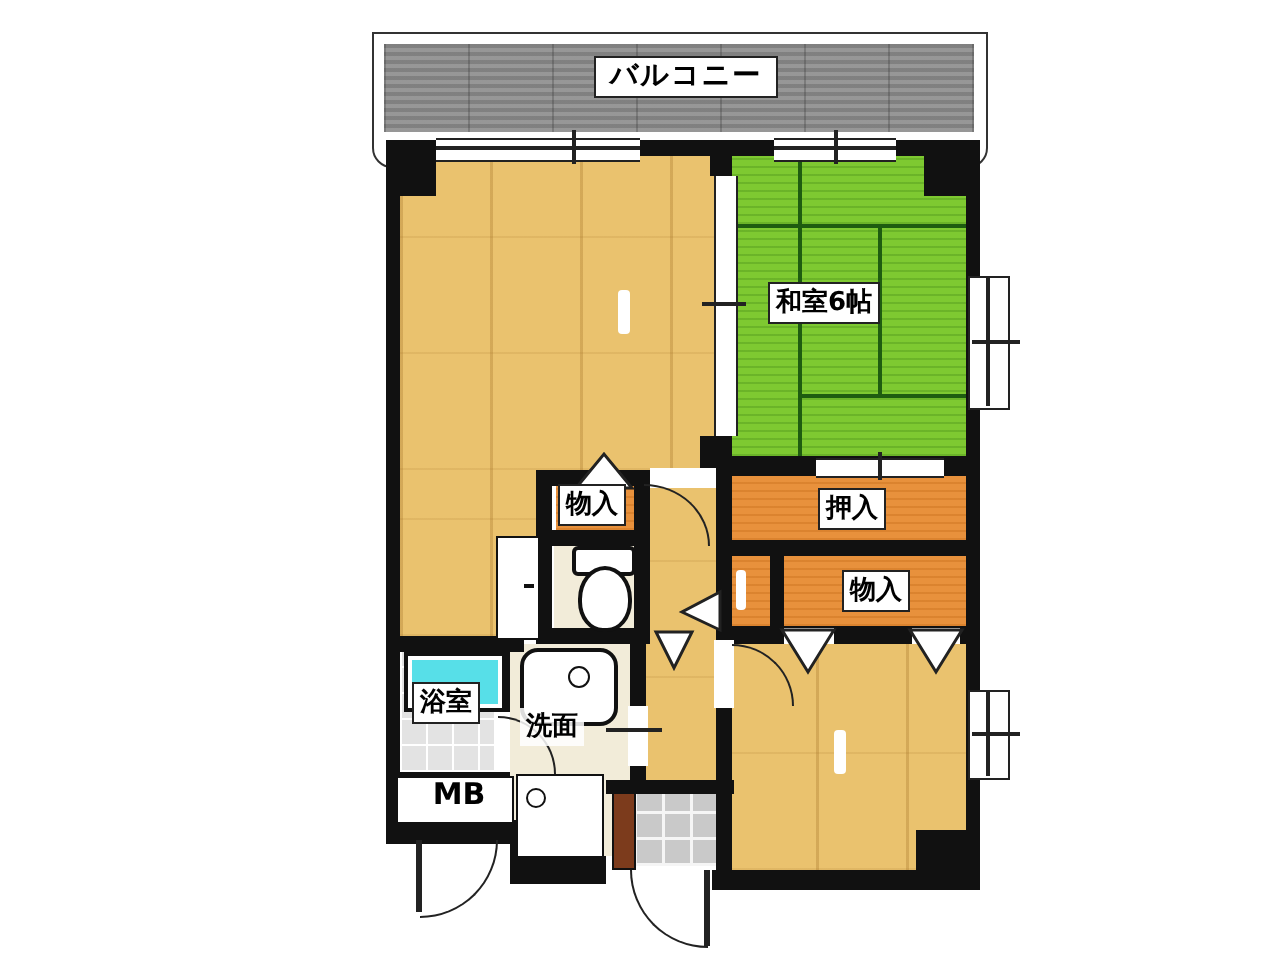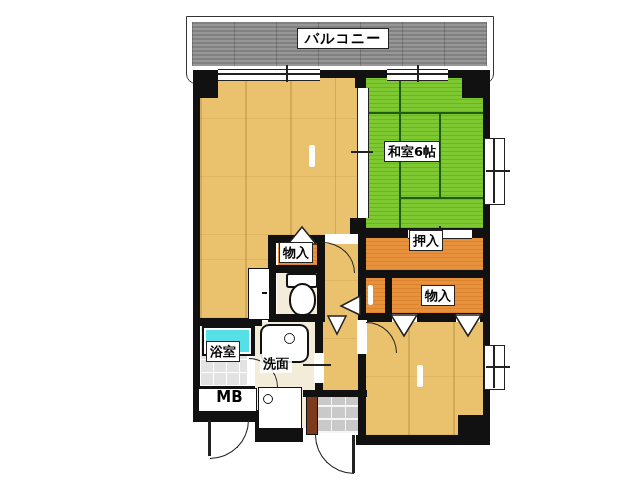--- a/index.html
+++ b/index.html
@@ -180,20 +180,20 @@
   <div class="fixture" style="left:258px;top:387px;width:42px;height:40px;background:#fff;border:1.5px solid #111;"></div>
   <div class="fixture" style="left:263px;top:394px;width:8px;height:8px;background:#fff;border:1.5px solid #111;border-radius:50%;"></div>
 
   <div class="fixture" style="left:198px;top:388px;width:57px;height:22px;background:#fff;border:1.5px solid #111;"></div>
 
   <div class="mark" style="left:309px;top:145px;width:6px;height:22px;"></div>
   <div class="mark" style="left:417px;top:365px;width:6px;height:22px;"></div>
   <div class="mark" style="left:368px;top:285px;width:5px;height:20px;"></div>
 
   <div class="lbl" style="left:384px;top:141px;">和室6帖</div>
-  <div class="lbl" style="left:409px;top:230px;">押入</div>
+  <div class="lbl" style="left:409px;top:244px;">押入</div>
   <div class="lbl" style="left:279px;top:242px;">物入</div>
   <div class="lbl" style="left:421px;top:285px;">物入</div>
   <div class="lbl" style="left:206px;top:341px;">浴室</div>
   <div class="lbl" style="left:260px;top:354px;border:none;background:rgba(255,255,255,.85);">洗面</div>
   <div class="lbl" style="left:200px;top:388px;width:53px;border:none;background:transparent;font-size:15px;z-index:61;">MB</div>
 
 </div>
 
 </body></html>

